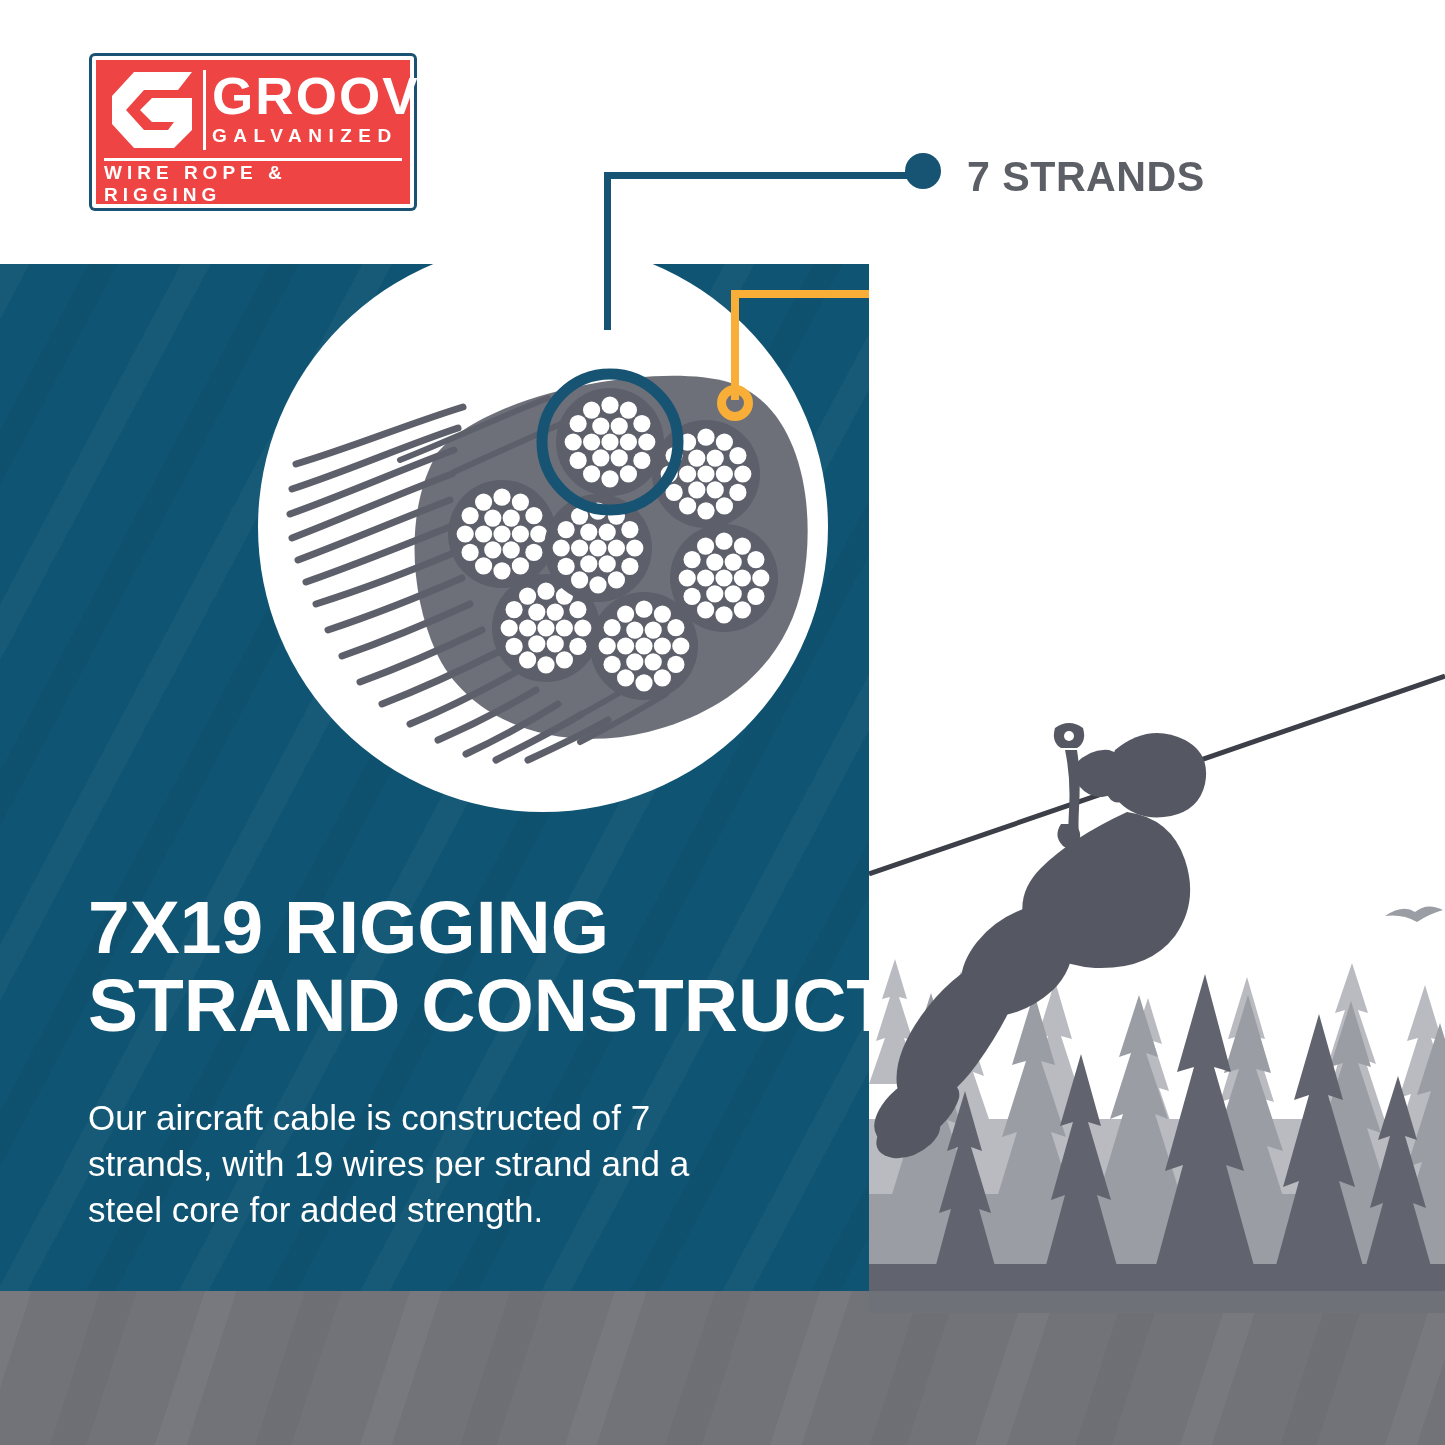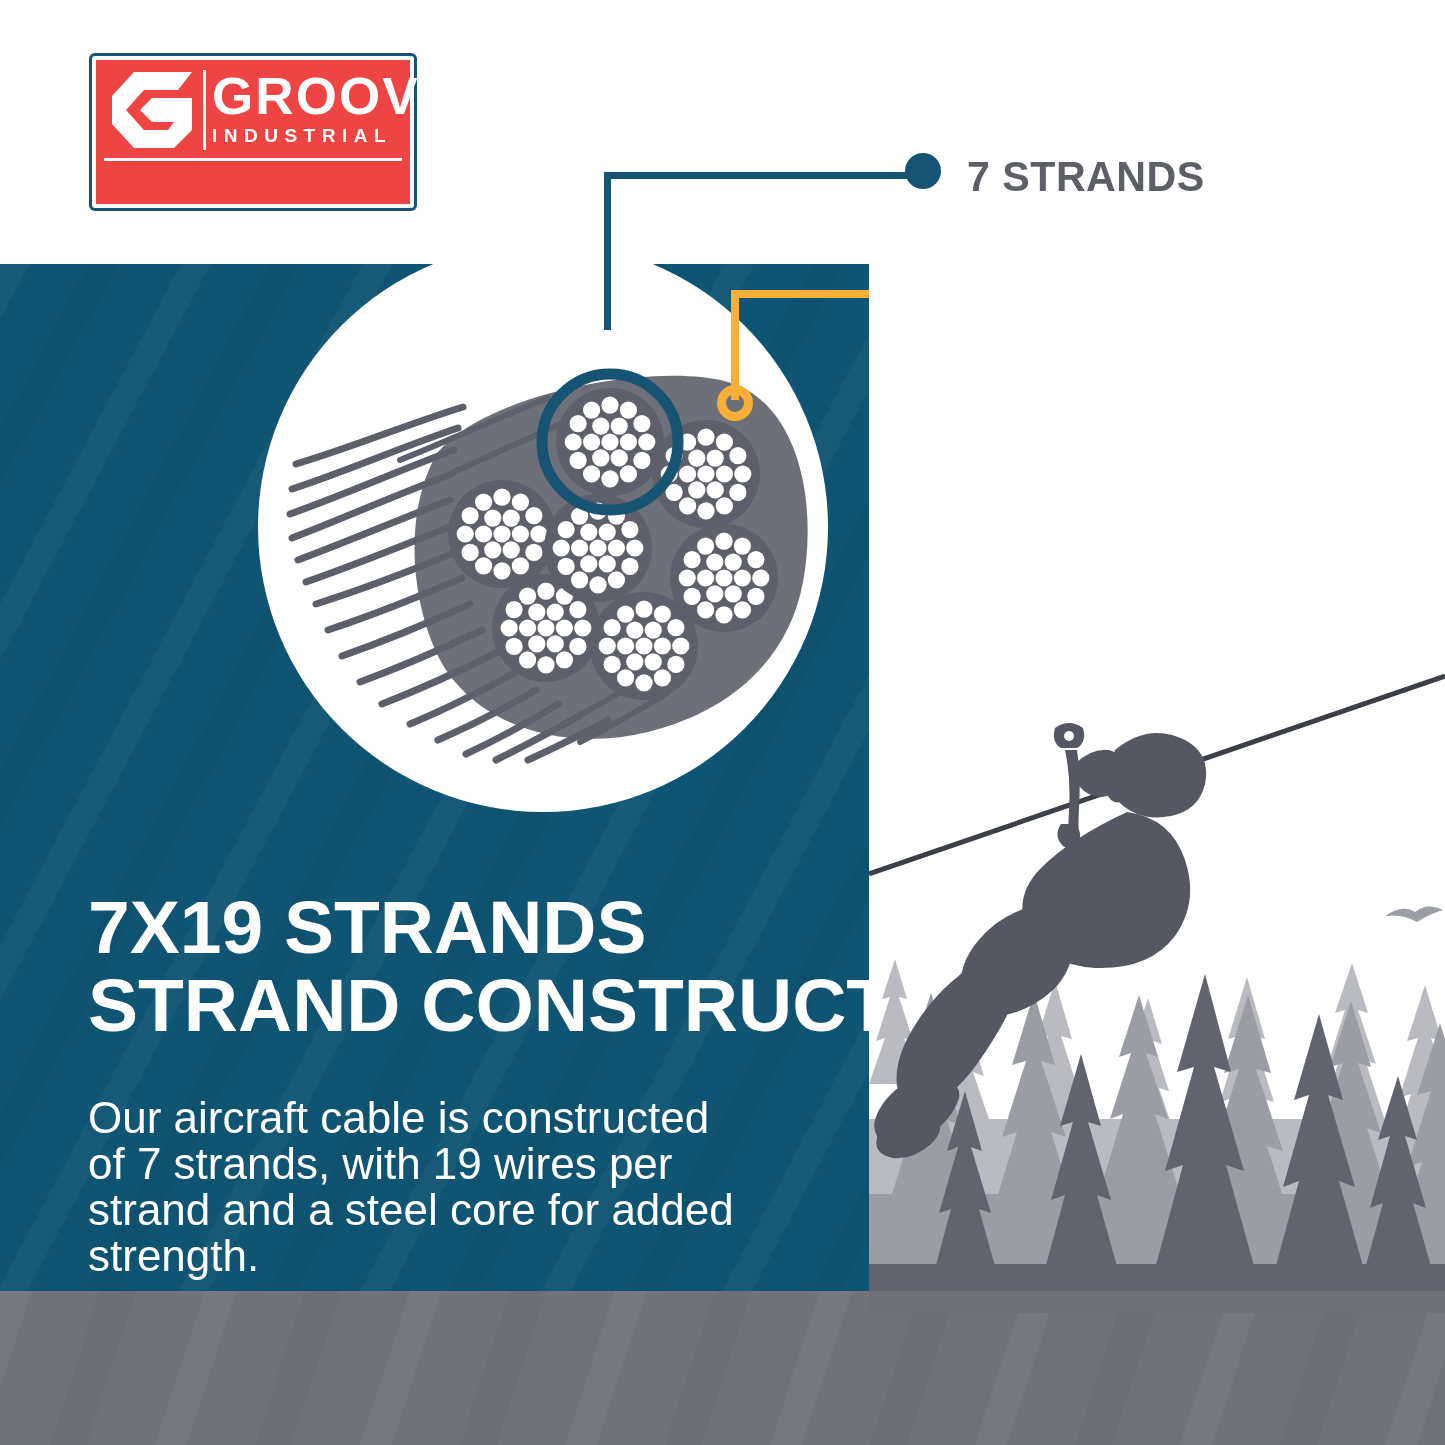--- a/index.html
+++ b/index.html
@@ -100,21 +100,21 @@
   #headline{
     position:absolute;left:88px;top:888px;width:760px;
     font-family:"Liberation Sans Narrow","Liberation Sans",sans-serif;
     font-weight:bold;color:#ffffff;font-size:75px;line-height:78px;
     letter-spacing:0px;
   }
   #headline div{white-space:nowrap;transform:scaleX(1.0);transform-origin:left center;}
   #body-copy{
     position:absolute;left:88px;top:1095px;width:660px;
     font-family:"Liberation Sans",sans-serif;
-    color:#ffffff;font-size:44px;line-height:46px;font-weight:normal;
+    color:#ffffff;font-size:35px;line-height:46px;font-weight:normal;
   }
 
   
   #photo{
     position:absolute;left:869px;top:264px;width:576px;height:1027px;
     background:#ffffff;overflow:hidden;
   }
 
   
   #footer{
@@ -142,24 +142,25 @@
     <div class="logo-inner">
       <div class="logo-top">
         <div class="logo-mark">
           <svg width="96" height="84" viewBox="0 0 96 84">
             <path fill="#ffffff" d="M30 4 L88 4 L74 22 L40 22 L22 42 L40 62 L64 62 L70 54 L48 54 L36 42 L48 30 L88 30 L88 62 L70 80 L30 80 L8 56 L8 28 Z"></path>
           </svg>
         </div>
         <div class="logo-divider"></div>
         <div class="logo-words">
           <div class="logo-groove">GROOVE</div>
-          <div class="logo-industrial">INDUSTRIAL</div>
+          <div class="logo-industrial">GALVANIZED</div>
         </div>
       </div>
       <div class="logo-rule"></div>
+      <div class="logo-tag">WIRE ROPE &amp; RIGGING</div>
     </div>
   </div>
 
   <div id="blue-panel">
     <div id="blue-texture"></div>
   </div>
 
   <div id="circle-cut"></div>
 
   <div id="cable-art">
@@ -246,21 +247,21 @@
   <div class="callout" id="callout-2">
     <span class="dot dot-orange"></span>
     <span class="callout-label">19 WIRES PER STRAND</span>
   </div>
   <div class="callout" id="callout-3">
     <span class="dot dot-gray"></span>
     <span class="callout-label">HOT DIP GALVANIZED</span>
   </div>
 
   <div id="headline">
-    <div>7X19 STRANDS</div>
+    <div>7X19 RIGGING</div>
     <div>STRAND CONSTRUCTION</div>
   </div>
   <div id="body-copy">Our aircraft cable is constructed of 7 strands, with 19 wires per strand and a steel core for added strength.</div>
 
   <div id="photo">
     <svg width="576" height="1027" viewBox="0 0 576 1027">
       <rect x="0" y="0" width="576" height="1027" fill="#ffffff"></rect>
 
       <g>
         <path d="M0 610 L576 412" stroke="#3d3f48" stroke-width="5" fill="none"></path>

